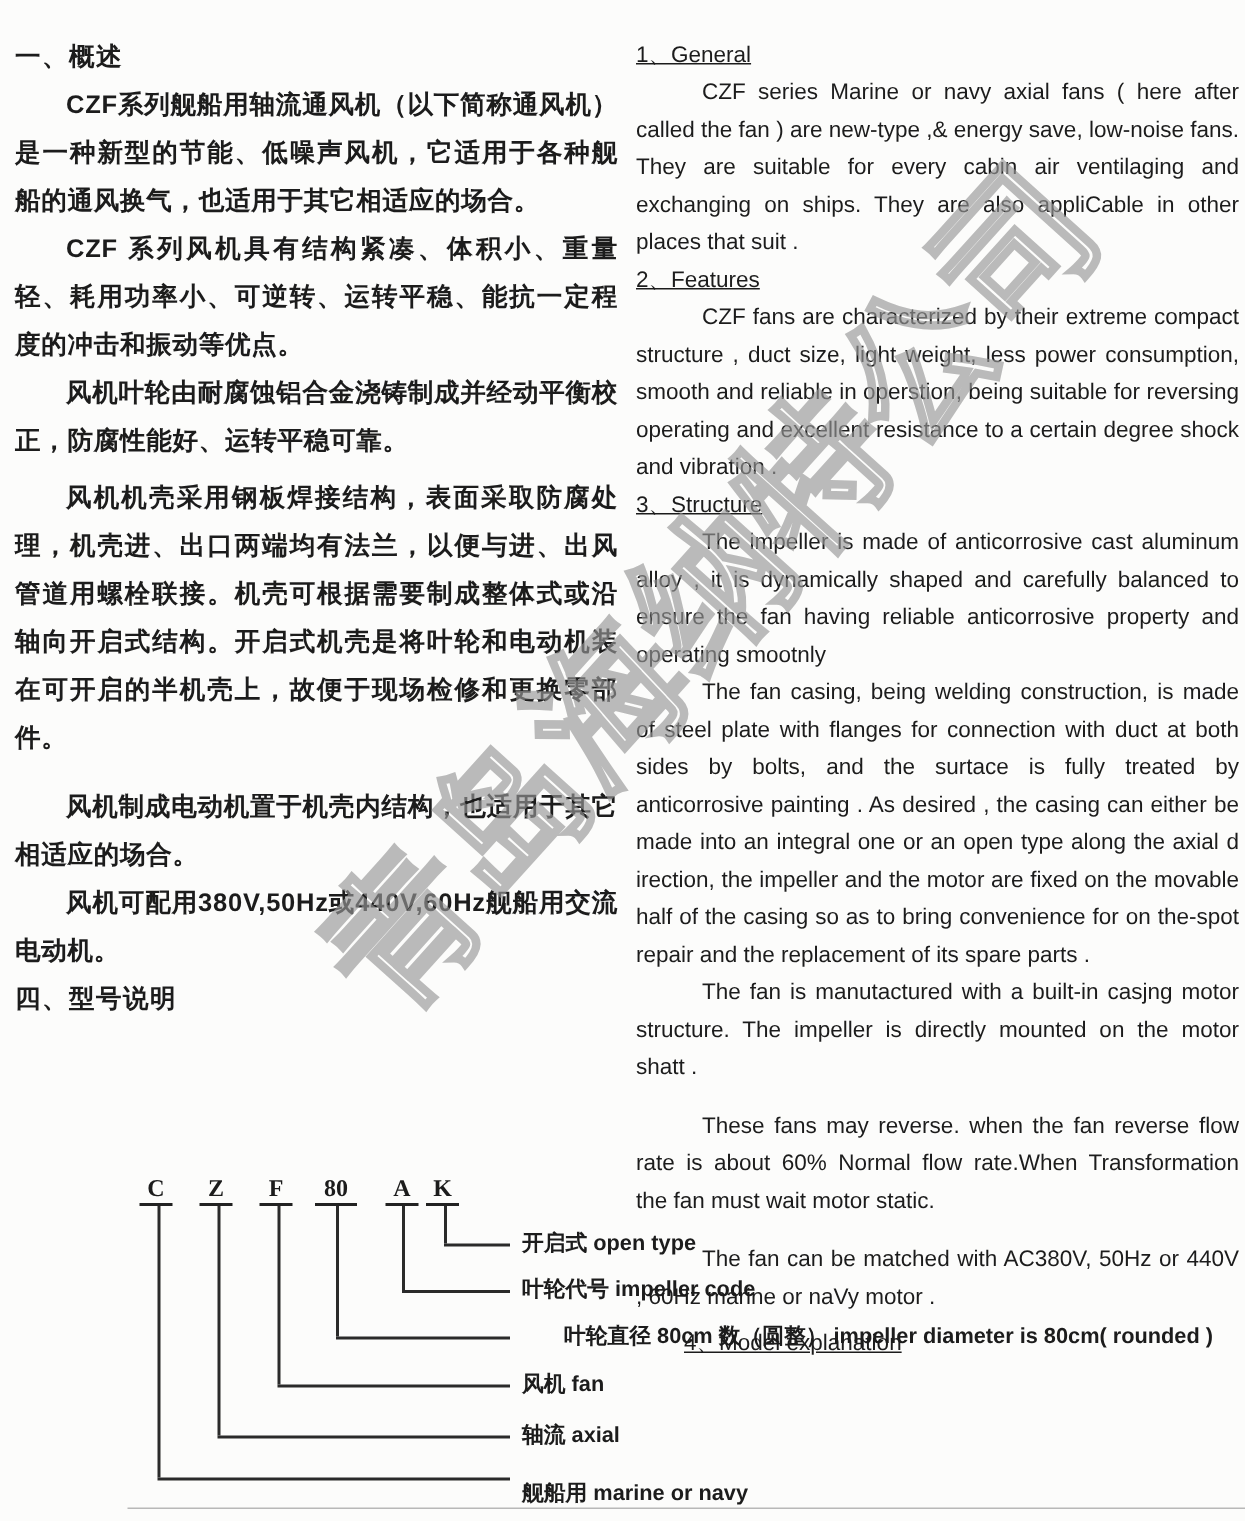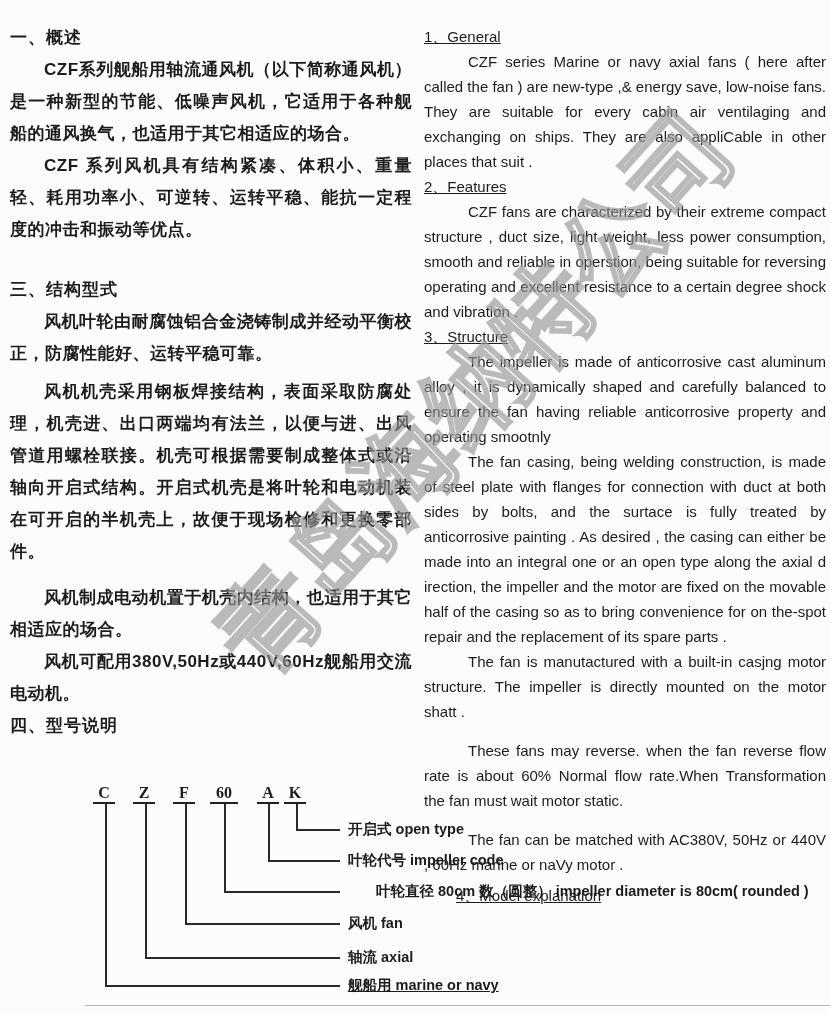--- a/index.html
+++ b/index.html
@@ -57,21 +57,20 @@
 <div class="page">
 
   <div class="watermark">青岛海纳特公司</div>
 
   <div class="col col-left">
     <h2>一、概述</h2>
     <p>CZF系列舰船用轴流通风机（以下简称通风机）是一种新型的节能、低噪声风机，它适用于各种舰船的通风换气，也适用于其它相适应的场合。</p>
 
     <p>CZF 系列风机具有结构紧凑、体积小、重量轻、耗用功率小、可逆转、运转平稳、能抗一定程度的冲击和振动等优点。</p>
 
-    <h2 class="gap-lg">三、结构型式</h2>
     <p>风机叶轮由耐腐蚀铝合金浇铸制成并经动平衡校正，防腐性能好、运转平稳可靠。</p>
     <p class="gap-sm">风机机壳采用钢板焊接结构，表面采取防腐处理，机壳进、出口两端均有法兰，以便与进、出风管道用螺栓联接。机壳可根据需要制成整体式或沿轴向开启式结构。开启式机壳是将叶轮和电动机装在可开启的半机壳上，故便于现场检修和更换零部件。</p>
     <p class="gap-md">风机制成电动机置于机壳内结构，也适用于其它相适应的场合。</p>
     <p>风机可配用380V,50Hz或440V,60Hz舰船用交流电动机。</p>
 
     <h2>四、型号说明</h2>
   </div>
 
   <div class="col col-right">
     <h2>1、General</h2>
@@ -88,21 +87,21 @@
     <p class="gap-md">The fan can be matched with AC380V, 50Hz or 440V , 60Hz marine or naVy motor .</p>
 
     <h2 class="gap-sm indent-head">4、Model explanation</h2>
   </div>
 
   <div class="diagram">
 
     <div class="code-letter" style="left:93px;width:22px;">C</div>
     <div class="code-letter" style="left:133px;width:22px;">Z</div>
     <div class="code-letter" style="left:173px;width:22px;">F</div>
-    <div class="code-letter" style="left:210px;width:28px;">60</div>
+    <div class="code-letter" style="left:210px;width:28px;">80</div>
     <div class="code-letter" style="left:257px;width:22px;">A</div>
     <div class="code-letter" style="left:284px;width:22px;">K</div>
 
     <div class="vline" style="left:296px;height:25px;"></div>
     <div class="vline" style="left:268px;height:56px;"></div>
     <div class="vline" style="left:224px;height:87px;"></div>
     <div class="vline" style="left:185px;height:119px;"></div>
     <div class="vline" style="left:145px;height:153px;"></div>
     <div class="vline" style="left:105px;height:181px;"></div>
 
@@ -111,18 +110,18 @@
     <div class="hline" style="left:224px;top:111px;width:116px;"></div>
     <div class="hline" style="left:185px;top:143px;width:155px;"></div>
     <div class="hline" style="left:145px;top:177px;width:195px;"></div>
     <div class="hline" style="left:105px;top:205px;width:235px;"></div>
 
     <div class="dg-label" style="top:39px;">开启式 open type</div>
     <div class="dg-label" style="top:70px;">叶轮代号 impeller code</div>
     <div class="dg-label" style="top:101px;padding-left:28px;">叶轮直径 80cm 数（圆整）  impeller diameter is 80cm( rounded )</div>
     <div class="dg-label" style="top:133px;">风机 fan</div>
     <div class="dg-label" style="top:167px;">轴流 axial</div>
-    <div class="dg-label" style="top:195px;text-decoration:underline;">舰船用  marine or navy</div>
+    <div class="dg-label" style="top:206px;">舰船用  marine or navy</div>
   </div>
 
   <div class="scan-edge"></div>
 
 </div>
 
 </body></html>

